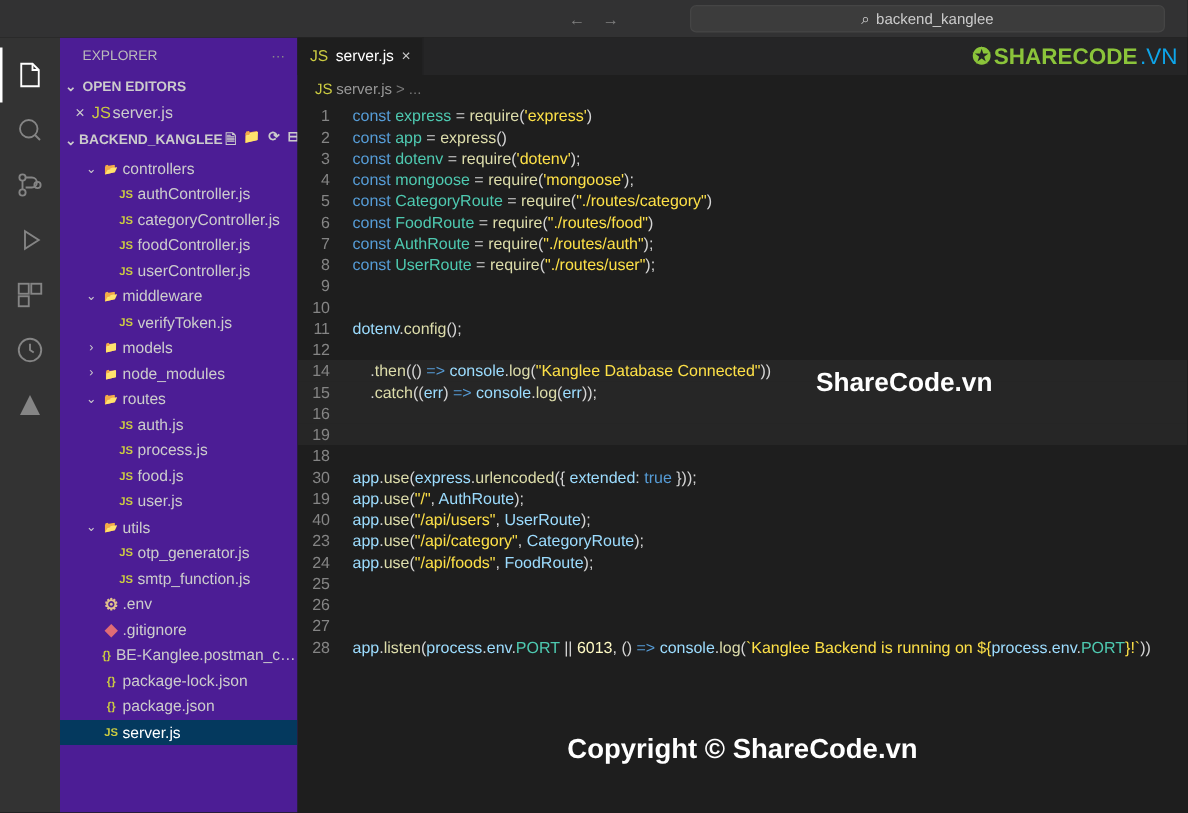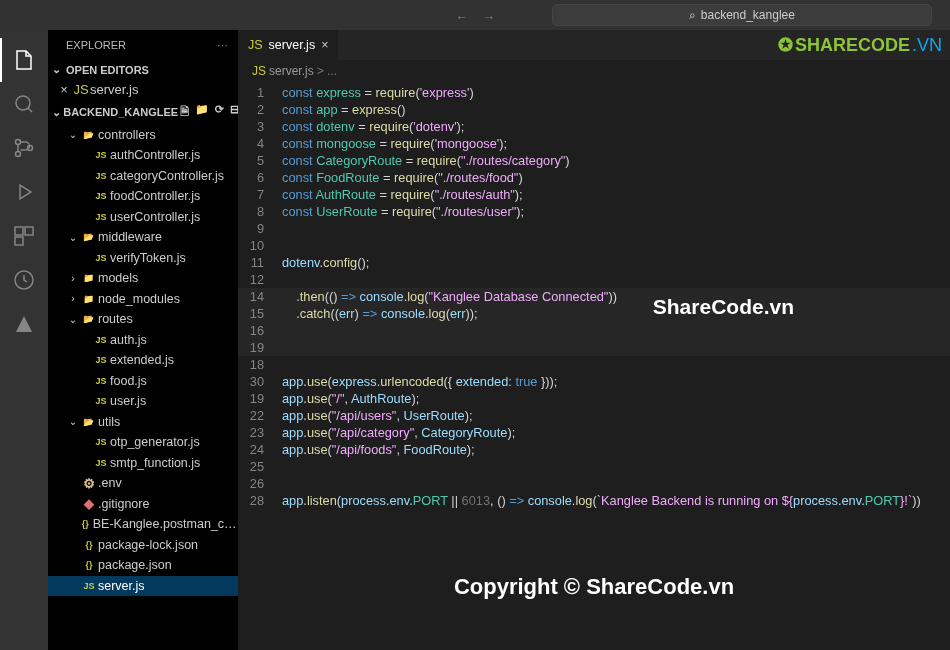--- a/index.html
+++ b/index.html
@@ -9,21 +9,21 @@
 .nav-arrows { position: absolute; left: 455px; display: flex; gap: 14px; color: #808080; }
 .search-box { position: absolute; right: 18px; width: 380px; height: 22px; background: #3c3c3c; border: 1px solid #454545; border-radius: 5px; display: flex; align-items: center; justify-content: center; color: #cccccc; font-size: 12px; gap: 5px; }
 .logo-wm { position: absolute; right: 8px; top: 34px; z-index: 100; font-size: 18px; font-weight: bold; color: #8bc43a; display: flex; align-items: center; gap: 2px; }
 .logo-wm .sc { color: #8bc43a; }
 .logo-wm .vn { color: #0ea5e9; font-weight: normal; }
 .main { display: flex; flex: 1; overflow: hidden; }
 .activity-bar { width: 48px; background: #333333; display: flex; flex-direction: column; padding-top: 8px; }
 .activity-bar .act { height: 44px; display: flex; align-items: center; justify-content: center; color: #858585; cursor: pointer; position: relative; }
 .activity-bar .act.active { color: #fff; }
 .activity-bar .act.active::before { content: ""; position: absolute; left: 0; top: 0; bottom: 0; width: 2px; background: #fff; }
-.sidebar { width: 190px; background: #000000; display: flex; flex-direction: column; overflow: hidden; }
+.sidebar { width: 190px; background: #4c1d95; display: flex; flex-direction: column; overflow: hidden; }
 .sb-head { height: 30px; display: flex; align-items: center; justify-content: space-between; padding: 0 10px 0 18px; font-size: 11px; text-transform: uppercase; color: #bbb; }
 .sb-head .dots { color: #888; }
 .sb-section { font-size: 11px; padding: 3px 8px 3px 4px; color: #ccc; font-weight: bold; display: flex; align-items: center; gap: 2px; }
 .sb-section .tools { margin-left: auto; display: flex; gap: 6px; color: #ccc; }
 .tree { flex: 1; overflow: auto; font-size: 12.5px; }
 .row { display: flex; align-items: center; height: 20.5px; white-space: nowrap; cursor: pointer; color: #ccc; }
 .row.open-editor { padding-left: 8px; }
 .row.sel { background: #04395e; color: #fff; }
 .row .chev { width: 14px; text-align: center; color: #ccc; font-size: 10px; }
 .row .icon { width: 18px; text-align: center; font-size: 13px; }
@@ -45,28 +45,28 @@
 .tab .icon { color: #cbcb41; }
 .tab .cx { color: #ccc; cursor: pointer; }
 .breadcrumb { height: 22px; display: flex; align-items: center; padding-left: 14px; color: #999; font-size: 12px; gap: 3px; }
 .breadcrumb .icon { color: #cbcb41; }
 .code { flex: 1; overflow: auto; font-family: Consolas, "Courier New", monospace; font-size: 12.8px; line-height: 17px; padding-top: 2px; position: relative; }
 .line { display: flex; }
 .ln { width: 44px; text-align: right; padding-right: 18px; color: #858585; user-select: none; }
 .txt { white-space: pre; }
 .k { color: #569cd6; }
 .v { color: #9cdcfe; }
-.s { color: #f0abfc; }
+.s { color: #fde047; }
 .f { color: #dcdcaa; }
 .p { color: #d4d4d4; }
 .c { color: #4ec9b0; }
-.n { color: #737373; }
+.n { color: #fef9c3; }
 .hl { background: rgba(255,255,255,0.04); }
 .wm-center { position: absolute; right: 156px; top: 265px; color: #fff; font-size: 21px; font-weight: bold; pointer-events: none; }
-.wm-bottom { position: absolute; left: 50%; transform: translateX(-50%); bottom: 50px; color: #fff; font-size: 22px; font-weight: bold; pointer-events: none; }
+.wm-bottom { position: absolute; left: 50%; transform: translateX(-50%); bottom: 38px; color: #fff; font-size: 22px; font-weight: bold; pointer-events: none; }
 svg { width: 22px; height: 22px; }
 .activity-bar svg { width: 24px; height: 24px; }
 </style>
 </head>
 <body>
 
 <div class="window">
   <div class="titlebar">
     <div class="nav-arrows">
       <span>←</span>
@@ -207,21 +207,21 @@
             <span class="label">routes</span>
           </div>
           <div class="row" style="padding-left: 30px;">
             <span class="chev"></span>
             <span class="icon icon-js" style="font-size: 9px; font-weight: bold;">JS</span>
             <span class="label">auth.js</span>
           </div>
           <div class="row" style="padding-left: 30px;">
             <span class="chev"></span>
             <span class="icon icon-js" style="font-size: 9px; font-weight: bold;">JS</span>
-            <span class="label">extended.js</span>
+            <span class="label">process.js</span>
           </div>
           <div class="row" style="padding-left: 30px;">
             <span class="chev"></span>
             <span class="icon icon-js" style="font-size: 9px; font-weight: bold;">JS</span>
             <span class="label">food.js</span>
           </div>
           <div class="row" style="padding-left: 30px;">
             <span class="chev"></span>
             <span class="icon icon-js" style="font-size: 9px; font-weight: bold;">JS</span>
             <span class="label">user.js</span>
@@ -358,37 +358,41 @@
           </div>
           <div class="line">
             <span class="ln">30</span>
             <span class="txt"><span class="v">app</span><span class="p">.</span><span class="f">use</span><span class="p">(</span><span class="v">express</span><span class="p">.</span><span class="f">urlencoded</span><span class="p">({ </span><span class="v">extended</span><span class="p">: </span><span class="k">true</span><span class="p"> }));</span></span>
           </div>
           <div class="line">
             <span class="ln">19</span>
             <span class="txt"><span class="v">app</span><span class="p">.</span><span class="f">use</span><span class="p">(</span><span class="s">"/"</span><span class="p">, </span><span class="v">AuthRoute</span><span class="p">);</span></span>
           </div>
           <div class="line">
-            <span class="ln">22</span>
+            <span class="ln">40</span>
             <span class="txt"><span class="v">app</span><span class="p">.</span><span class="f">use</span><span class="p">(</span><span class="s">"/api/users"</span><span class="p">, </span><span class="v">UserRoute</span><span class="p">);</span></span>
           </div>
           <div class="line">
             <span class="ln">23</span>
             <span class="txt"><span class="v">app</span><span class="p">.</span><span class="f">use</span><span class="p">(</span><span class="s">"/api/category"</span><span class="p">, </span><span class="v">CategoryRoute</span><span class="p">);</span></span>
           </div>
           <div class="line">
             <span class="ln">24</span>
             <span class="txt"><span class="v">app</span><span class="p">.</span><span class="f">use</span><span class="p">(</span><span class="s">"/api/foods"</span><span class="p">, </span><span class="v">FoodRoute</span><span class="p">);</span></span>
           </div>
           <div class="line">
             <span class="ln">25</span>
             <span class="txt"></span>
           </div>
           <div class="line">
             <span class="ln">26</span>
+            <span class="txt"></span>
+          </div>
+          <div class="line">
+            <span class="ln">27</span>
             <span class="txt"></span>
           </div>
           <div class="line">
             <span class="ln">28</span>
             <span class="txt"><span class="v">app</span><span class="p">.</span><span class="f">listen</span><span class="p">(</span><span class="v">process</span><span class="p">.</span><span class="v">env</span><span class="p">.</span><span class="c">PORT</span><span class="p"> || </span><span class="n">6013</span><span class="p">, () </span><span class="k">=&gt;</span><span class="p"> </span><span class="v">console</span><span class="p">.</span><span class="f">log</span><span class="p">(</span><span class="s">`Kanglee Backend is running on ${</span><span class="v">process</span><span class="p">.</span><span class="v">env</span><span class="p">.</span><span class="c">PORT</span><span class="s">}!`</span><span class="p">))</span></span>
           </div>
         </div>
       <div class="wm-center">ShareCode.vn</div>
       <div class="wm-bottom">Copyright © ShareCode.vn</div>
     </div>

